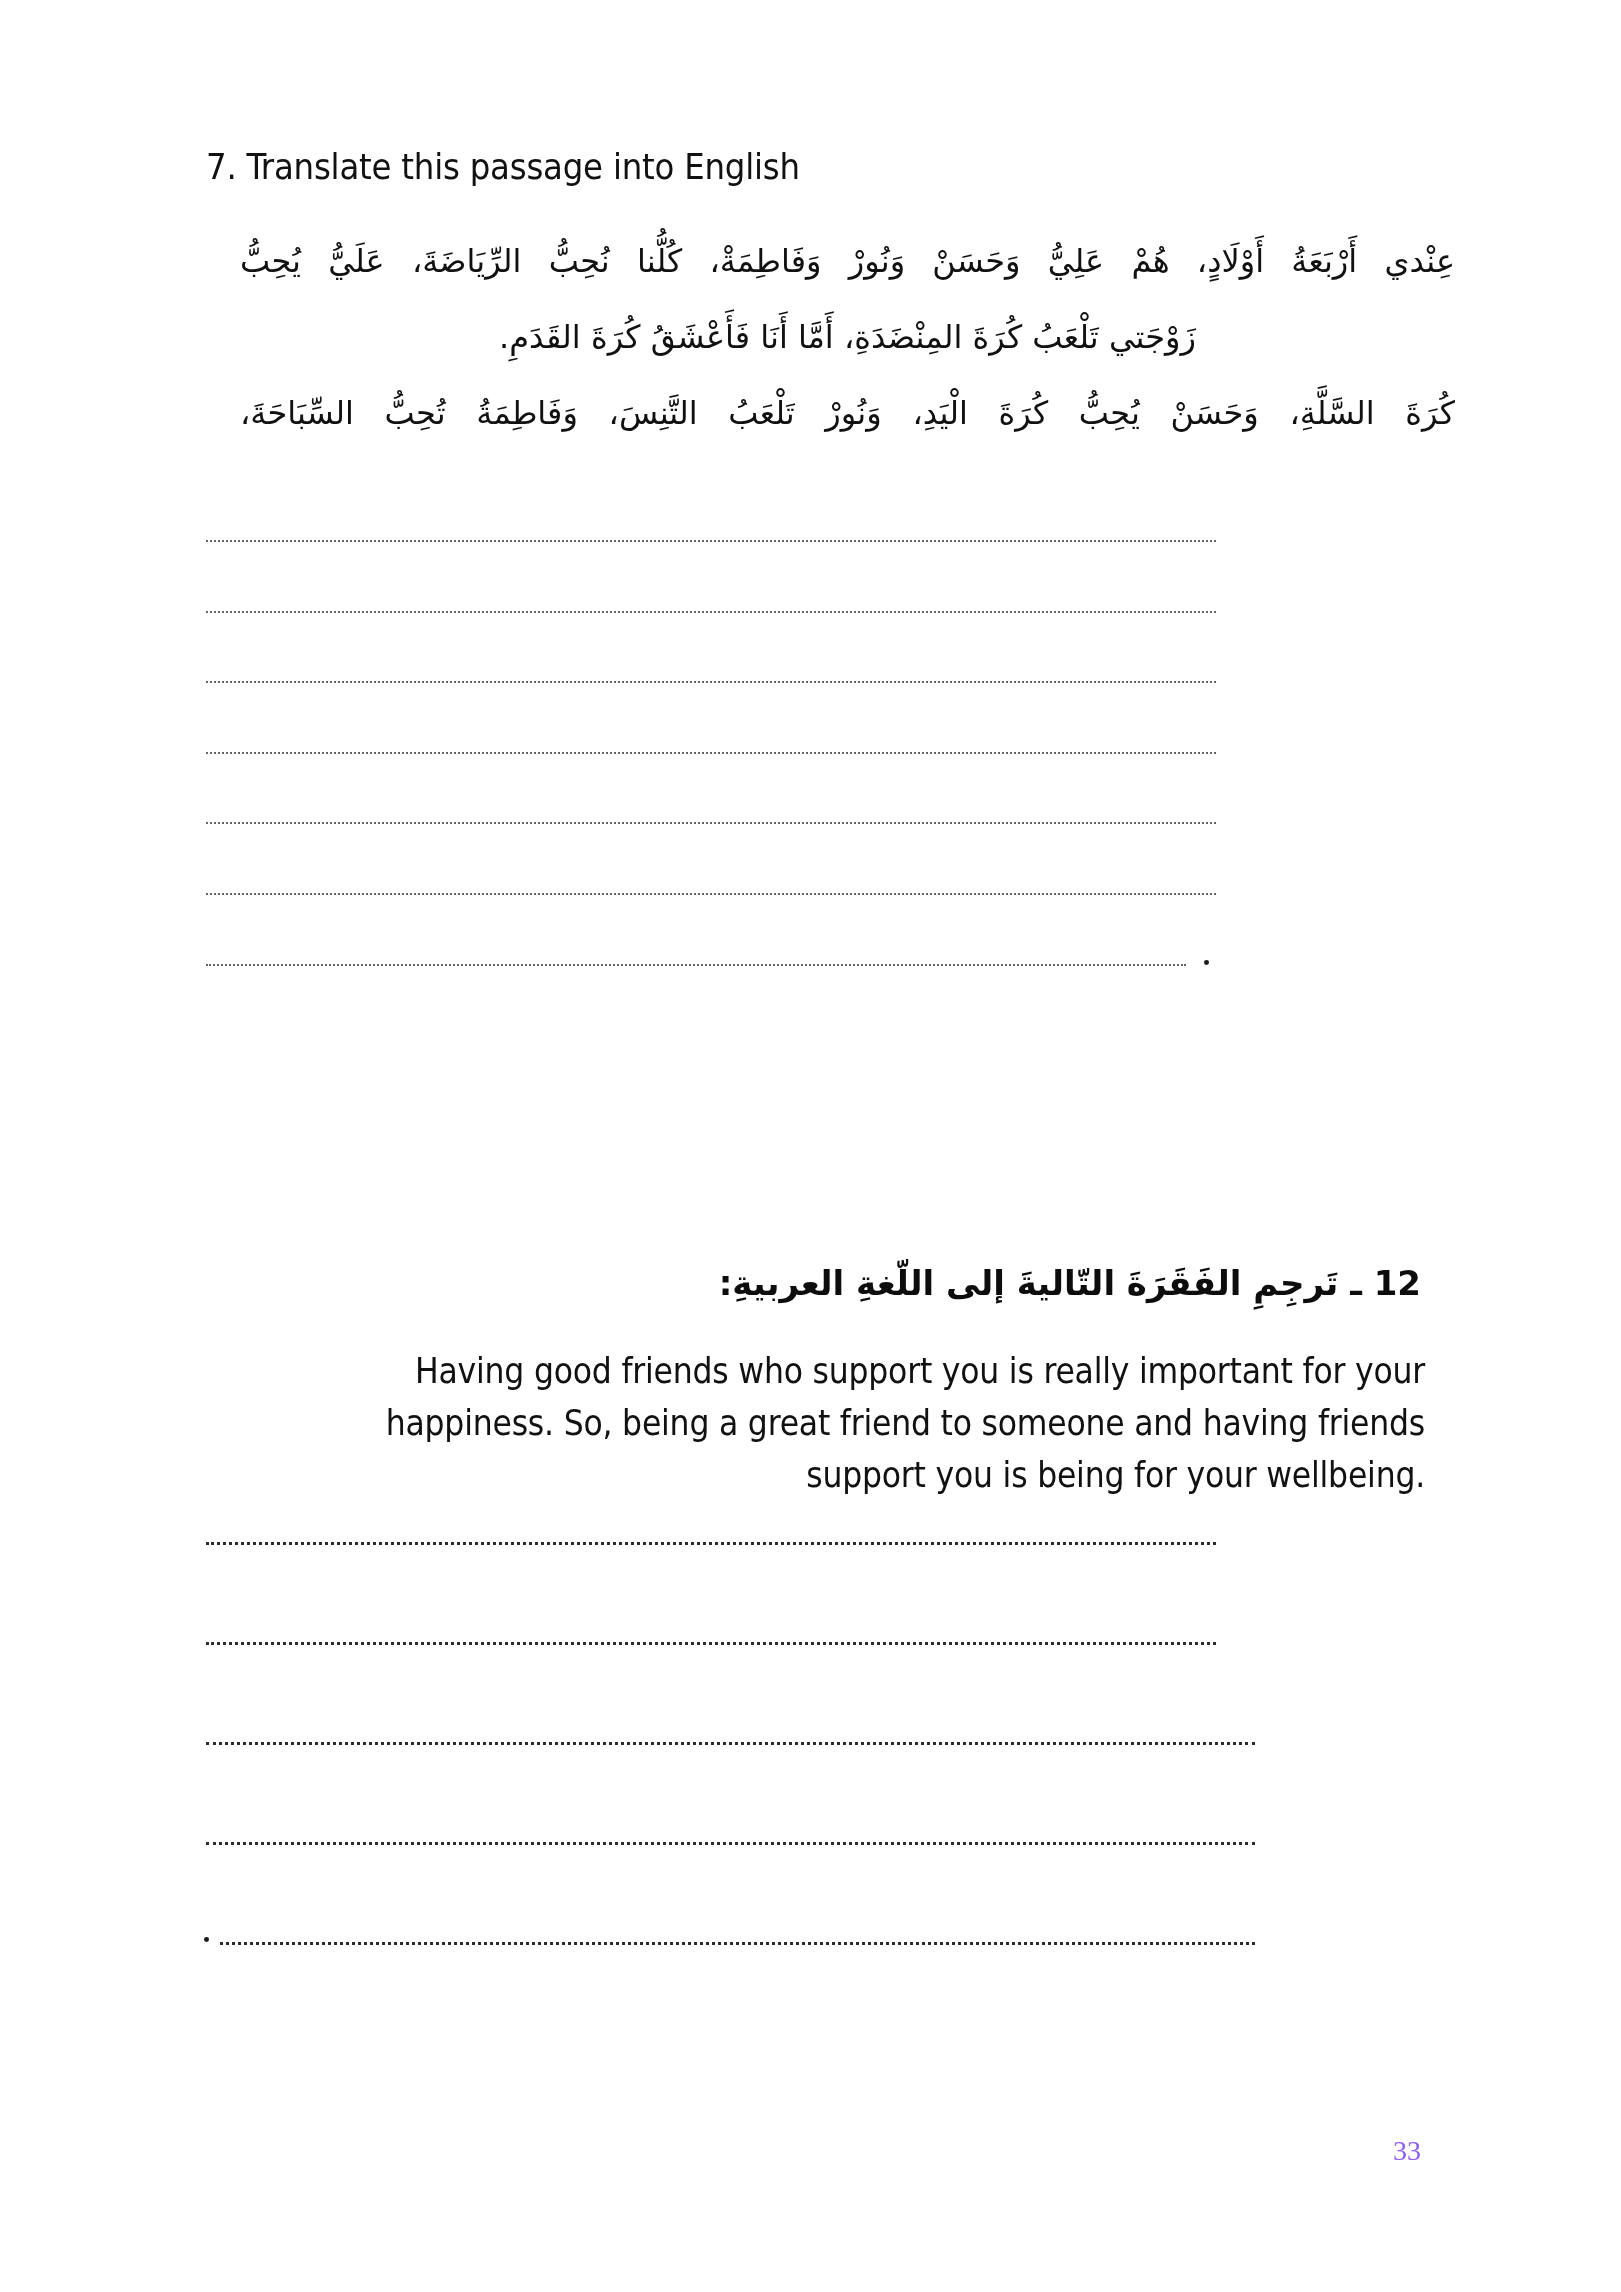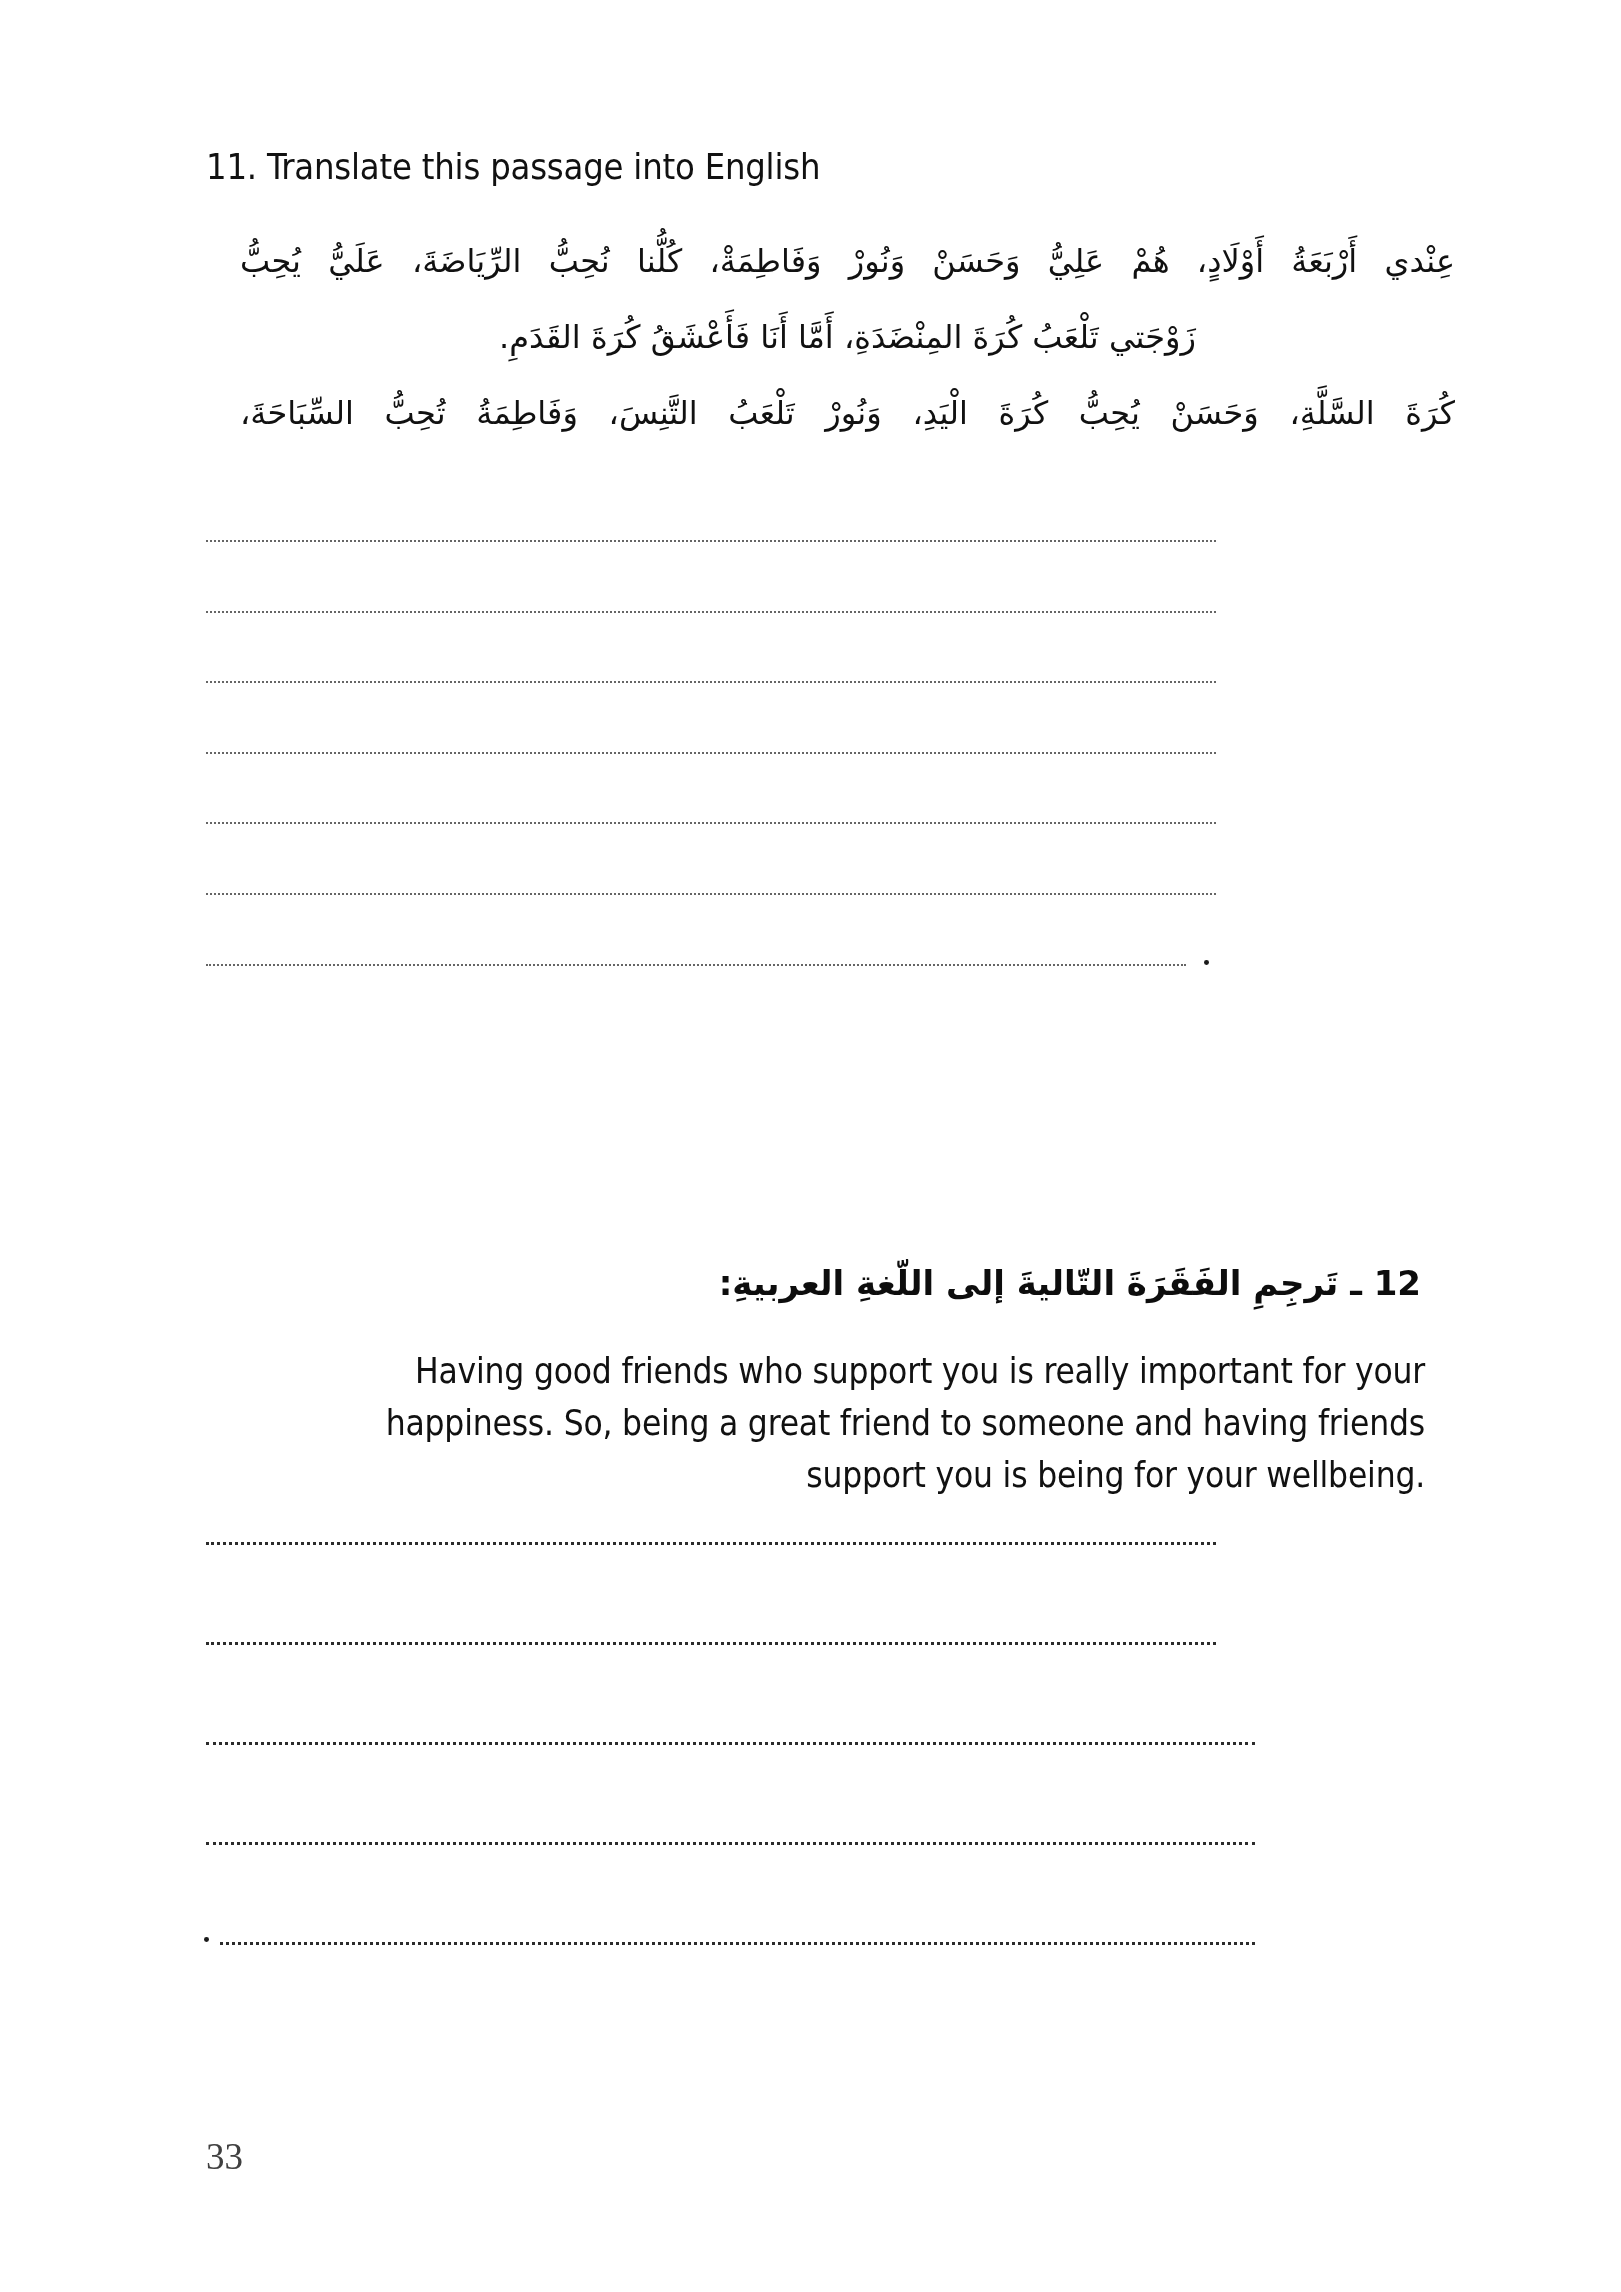--- a/index.html
+++ b/index.html
@@ -122,33 +122,33 @@
   }
   #q12-paragraph .pline { display: block; white-space: nowrap; }
   #q12-paragraph .pline.first { text-indent: 51px; }
 
   
   #page-number {
     position: absolute;
     left: 0;
     top: 2135px;
     width: 1215px;
-    text-align: left;
+    text-align: right;
     font-family: "Liberation Serif", "DejaVu Serif", serif;
-    font-size: 37px;
-    color: #404040;
+    font-size: 28px;
+    color: #8b5cf6;
   }
 </style>
 </head>
 <body>
 
 <div class="page">
   <div class="content">
 
-    <div class="hand q-heading" id="q11-heading">11. Translate this passage into English</div>
+    <div class="hand q-heading" id="q11-heading">7. Translate this passage into English</div>
 
     <div class="arabic-block" id="q11-passage">
       <span class="aline">عِنْدي أَرْبَعَةُ أَوْلَادٍ، هُمْ عَلِيُّ وَحَسَنْ وَنُورْ وَفَاطِمَةْ، كُلُّنا نُحِبُّ الرِّيَاضَةَ، عَلَيُّ يُحِبُّ</span>
       <span class="aline last">زَوْجَتي تَلْعَبُ كُرَةَ المِنْضَدَةِ، أَمَّا أَنَا فَأَعْشَقُ كُرَةَ القَدَمِ.</span>
       <span class="aline">كُرَةَ السَّلَّةِ، وَحَسَنْ يُحِبُّ كُرَةَ الْيَدِ، وَنُورْ تَلْعَبُ التَّنِسَ، وَفَاطِمَةُ تُحِبُّ السِّبَاحَةَ،</span>
     </div>
 
     <div id="q11-answer-area"></div>
 
     <div id="q12-heading">12 ـ تَرجِمِ الفَقَرَةَ التّاليةَ إلى اللّغةِ العربيةِ:</div>

